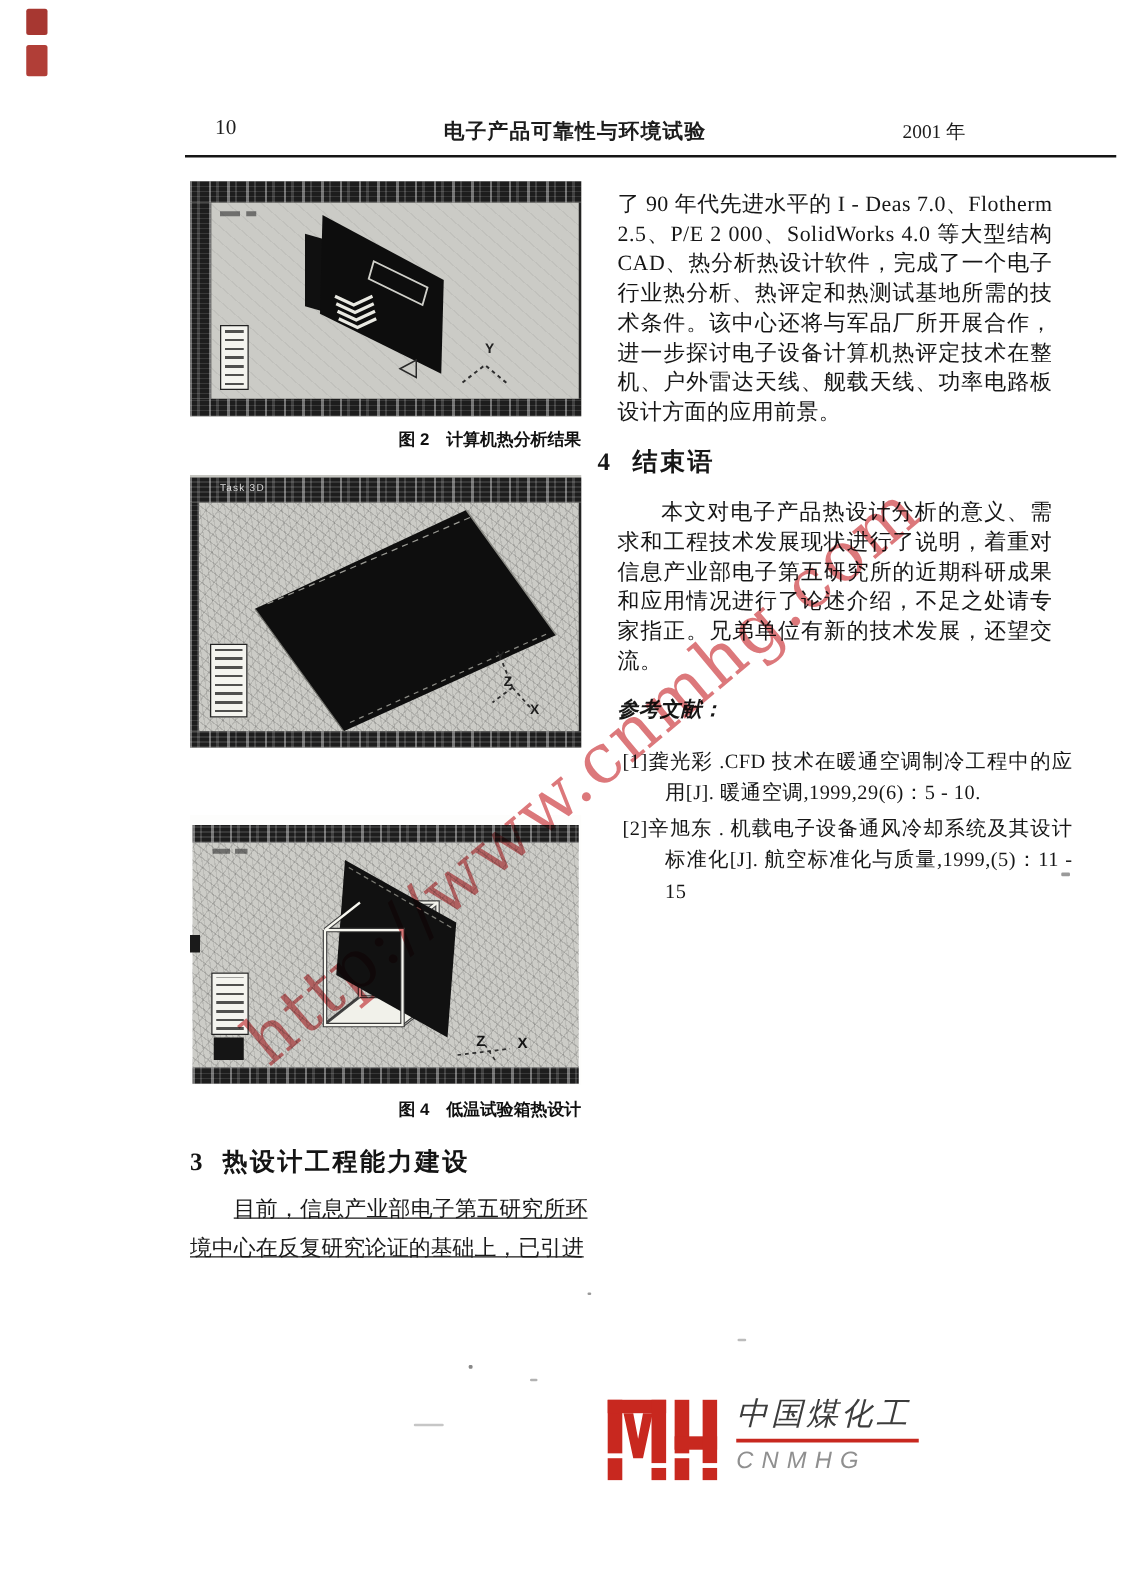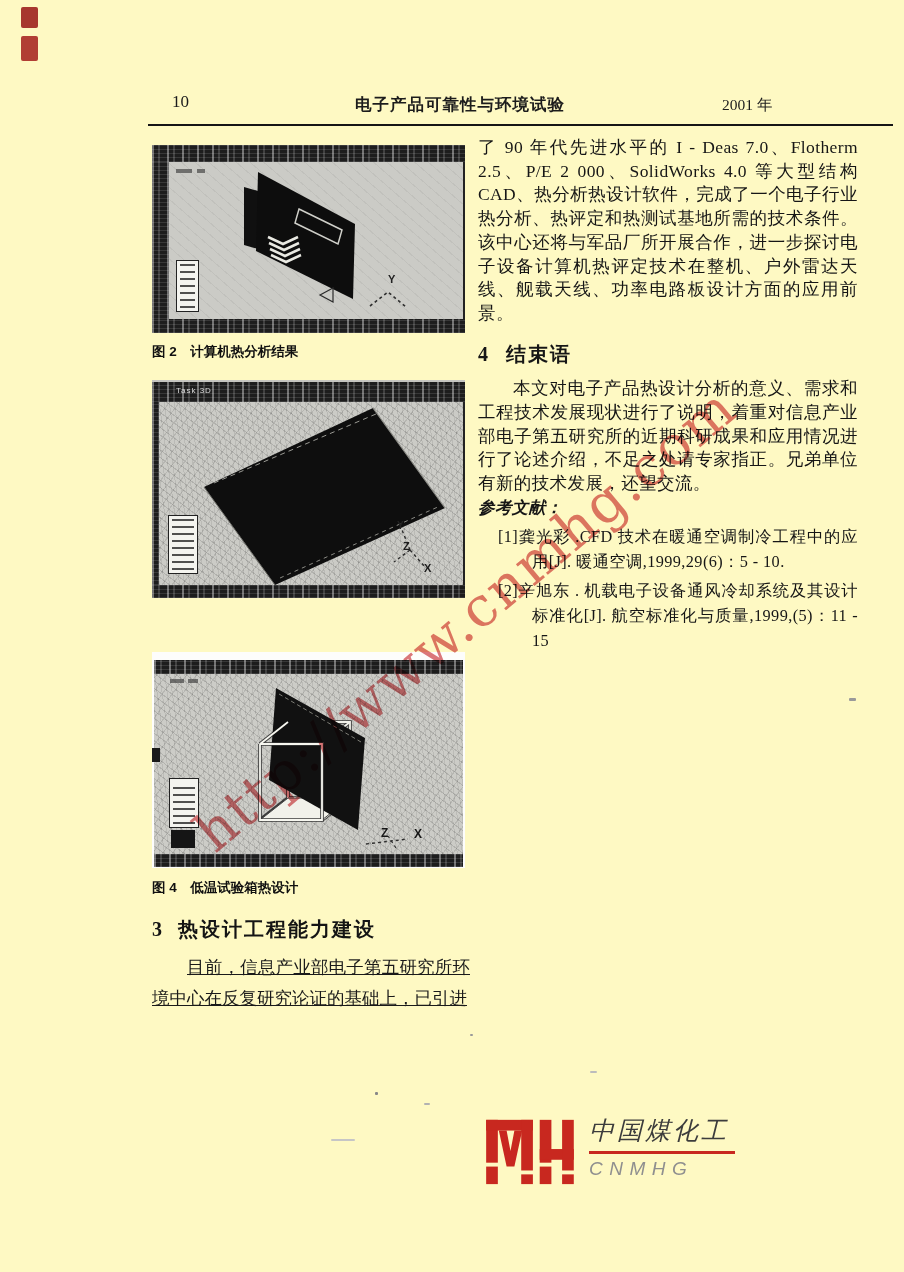--- a/index.html
+++ b/index.html
@@ -1,16 +1,16 @@
 <!DOCTYPE html>
 <html><head>
 <meta charset="utf-8">
 <style>
   html,body{margin:0;padding:0;background:#e8e8e8;}
-  .page{position:relative;width:904px;height:1272px;background:#fef9c3;overflow:hidden;
+  .page{position:relative;width:904px;height:1272px;background:#ffffff;overflow:hidden;
         font-family:"Liberation Serif",serif;color:#1c1c1c;}
   
   .pagenum{position:absolute;left:172px;top:92px;font-size:17px;}
   .jtitle{position:absolute;left:150px;top:94px;width:620px;text-align:center;
           font-family:"Liberation Sans",sans-serif;font-weight:bold;font-size:16.5px;letter-spacing:1px;}
   .year{position:absolute;left:722px;top:95px;font-size:15.5px;}
   .header-rule{position:absolute;left:148px;top:124px;width:745px;height:2px;background:#151515;}
   
   .cmark{position:absolute;border-radius:2px;opacity:.95;}
   .speck{position:absolute;border-radius:1px;}
@@ -24,33 +24,33 @@
   .speckled{background-image:
       repeating-linear-gradient(37deg,rgba(40,40,40,.16) 0 1px,transparent 1px 6px),
       repeating-linear-gradient(-53deg,rgba(40,40,40,.13) 0 1px,transparent 1px 8px),
       repeating-linear-gradient(82deg,rgba(40,40,40,.10) 0 1px,transparent 1px 5px);}
   .lightclean{background-image:
       repeating-linear-gradient(41deg,rgba(60,60,60,.07) 0 1px,transparent 1px 9px);}
   .legendbox{position:absolute;background:#f4f4ef;border:1px solid #222;}
   .legendbox:after{content:"";position:absolute;left:3px;right:3px;top:3px;bottom:3px;
       background-image:repeating-linear-gradient(0deg,rgba(25,25,25,.75) 0 2px,transparent 2px 7px);}
   .figsvg{position:absolute;left:0;top:0;}
-  .figcap{position:absolute;left:152px;width:313px;text-align:left;
+  .figcap{position:absolute;left:152px;width:313px;text-align:right;
           font-family:"Liberation Sans",sans-serif;font-weight:bold;font-size:13.5px;color:#101010;}
   .minitext{position:absolute;font-family:"Liberation Sans",sans-serif;font-size:8px;color:#ddd;letter-spacing:1px;}
   .smudge{position:absolute;background:#3d3d3d;opacity:.65;}
   
   .h-sec{position:absolute;left:152px;font-size:20px;font-weight:bold;letter-spacing:2px;color:#141414;}
   .h-sec .num{margin-right:16px;letter-spacing:0;}
   .leftpara{position:absolute;left:152px;width:318px;font-size:17.5px;line-height:31px;
             text-align:justify;text-indent:2em;color:#1a1a1a;text-decoration:underline;}
   
   .rightcol{position:absolute;left:478px;top:136px;width:380px;font-size:17.5px;
             line-height:23.7px;text-align:justify;color:#161616;letter-spacing:.4px;}
-  .rightcol p{margin:0;text-indent:2em;}
+  .rightcol p{margin:16px;text-indent:2em;}
   .rightcol .h4{margin:17px 0 11px;font-size:20px;font-weight:bold;letter-spacing:2px;text-indent:0;
                 font-family:"Liberation Serif",serif;}
   .rightcol .h4 .num{margin-right:16px;}
   .refhead{margin-top:22px;font-family:"Liberation Sans",sans-serif;font-weight:bold;
            font-size:16.5px;text-indent:0 !important;font-style:italic;}
   .refitem{margin:4px 0 0 20px !important;font-size:16.3px;line-height:25px;
            padding-left:34px;text-indent:-34px !important;}
   
   .watermark{position:absolute;left:128px;top:602px;width:640px;text-align:center;white-space:nowrap;
      font-family:"DejaVu Serif",serif;font-size:55px;letter-spacing:2px;

